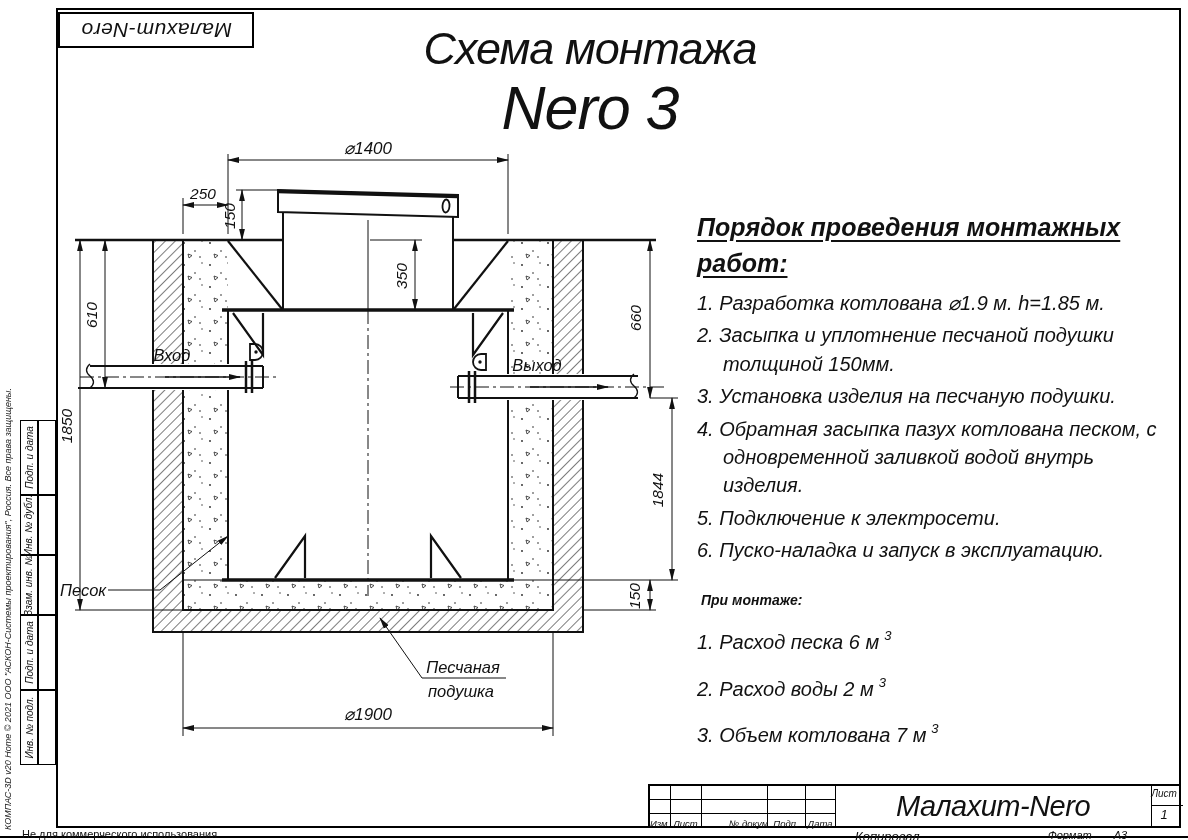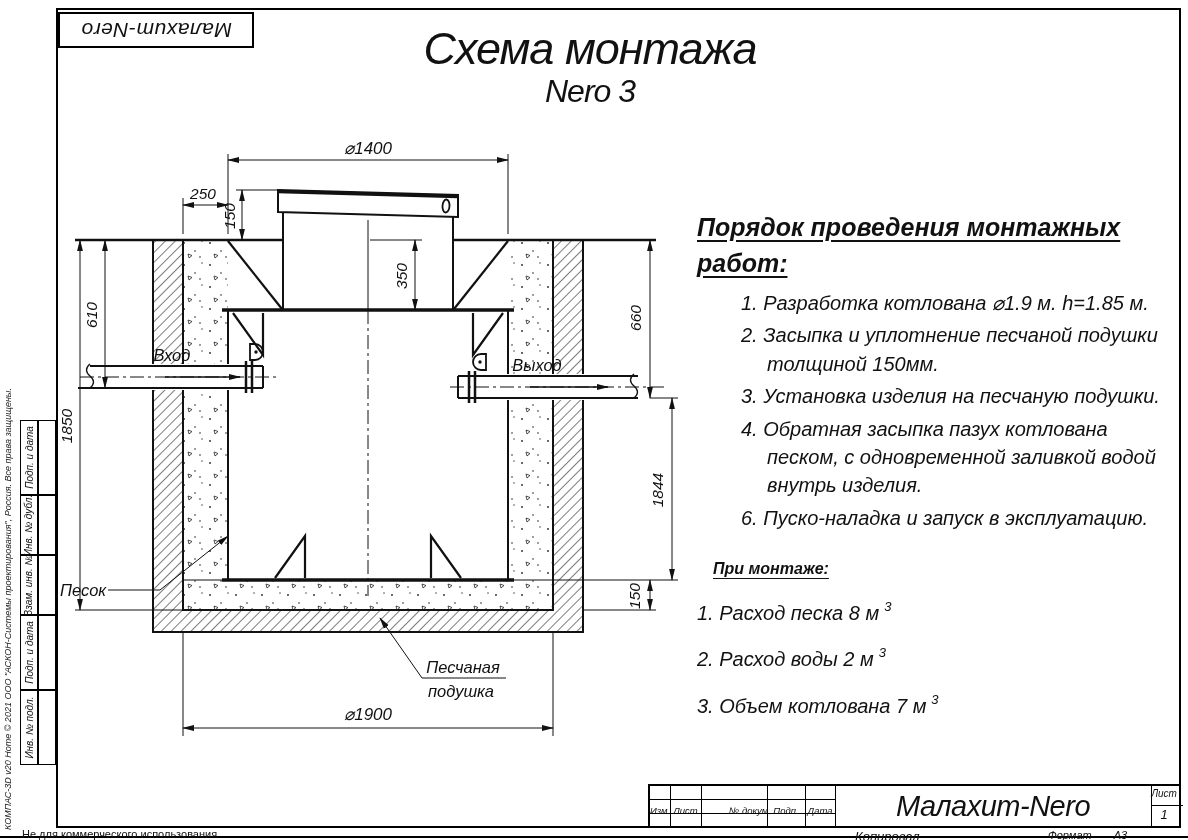--- a/index.html
+++ b/index.html
@@ -10,40 +10,40 @@
   #frame{left:56px;top:8px;width:1125px;height:820px;border:2px solid #000;box-sizing:border-box;}
   #page-bottom-line{left:0;top:836px;width:1188px;height:2px;background:#000;}
   
   #logo-box{left:58px;top:12px;width:196px;height:36px;border:2px solid #000;box-sizing:border-box;
             display:flex;align-items:center;justify-content:center;}
   #logo-box span{display:inline-block;transform:rotate(180deg);font-style:italic;font-size:21px;
                  letter-spacing:.5px;white-space:nowrap;}
   
   #title{left:370px;top:24px;width:440px;text-align:center;font-style:italic;line-height:1.12;}
   #title .t1{font-size:45px;letter-spacing:-1px;}
-  #title .t2{font-size:32px;letter-spacing:-1px;}
+  #title .t2{font-size:61px;letter-spacing:-1px;}
   
   #instr{left:697px;top:210px;width:466px;font-style:italic;font-size:20px;line-height:1.42;}
   #instr .hd{font-weight:700;font-size:25px;text-decoration:underline;text-underline-offset:4px;margin-bottom:8px;}
-  #instr .hd2{font-weight:700;font-size:16px;text-decoration:underline;text-underline-offset:4px;margin:26px 0 10px 16px;}
-  #instr .wi{padding-left:26px;text-indent:-26px;margin-top:4px;margin-left:44px;}
+  #instr .hd2{font-weight:700;font-size:14px;text-underline-offset:4px;margin:26px 0 10px 4px;}
+  #instr .wi{padding-left:26px;text-indent:-26px;margin-top:4px;}
   #instr .m3{margin-top:17px;}
   #instr sup{font-size:13px;margin-left:5px;vertical-align:9px;font-style:italic;}
   
   .scell{box-sizing:border-box;border:1.5px solid #000;background:#fff;}
   .slabel{display:flex;align-items:center;justify-content:center;overflow:visible;}
   .slabel span{transform:rotate(-90deg);white-space:nowrap;font-style:italic;font-size:10px;}
   #copyright{left:3px;top:830px;width:430px;transform:rotate(-90deg);transform-origin:0 0;
              font-size:9px;font-style:italic;color:#222;white-space:nowrap;}
   #footer-left{left:22px;top:828px;font-size:11px;}
   
   #tb{left:648px;top:784px;width:533px;height:44px;border:2px solid #000;box-sizing:border-box;}
   #tb .v{position:absolute;top:0;width:1px;background:#000;height:40px;}
   #tb .h{position:absolute;height:1px;background:#000;}
-  #tb .lbl{position:absolute;top:14px;height:20px;font-size:9.5px;font-style:italic;
+  #tb .lbl{position:absolute;top:27px;height:20px;font-size:9.5px;font-style:italic;
            display:flex;align-items:center;justify-content:center;}
   #tb-product{position:absolute;left:185px;top:0;width:316px;height:40px;display:flex;align-items:center;
               justify-content:center;font-style:italic;font-size:29px;letter-spacing:-.5px;}
   #tb-sheet-label{position:absolute;left:499px;top:2px;width:30px;text-align:center;font-size:10px;font-style:italic;}
   #tb-sheet-value{position:absolute;left:499px;top:21px;width:30px;text-align:center;font-size:13px;font-style:italic;}
   #footer-copied{left:855px;top:829px;font-size:13px;font-style:italic;}
   #footer-format{left:1048px;top:829px;font-size:11px;font-style:italic;}
   #footer-format .fv{margin-left:22px;}
   svg text{font-family:"Liberation Sans",sans-serif;font-style:italic;fill:#111;}
 </style>
@@ -236,23 +236,24 @@
       <text x="411" y="569" text-anchor="middle">подушка</text>
     </g>
   </svg>
 
   <div class="abs" id="instr">
     <div class="hd">Порядок проведения монтажных работ:</div>
     <div class="wi">1. Разработка котлована ⌀1.9 м. h=1.85 м.</div>
     <div class="wi">2. Засыпка и уплотнение песчаной подушки толщиной 150мм.</div>
     <div class="wi">3. Установка изделия на песчаную подушки.</div>
     <div class="wi">4. Обратная засыпка пазух котлована песком, с одновременной заливкой водой внутрь изделия.</div>
+    <div class="wi">5. Подключение к электросети.</div>
     <div class="wi">6. Пуско-наладка и запуск в эксплуатацию.</div>
     <div class="hd2">При монтаже:</div>
-    <div class="m3"><span>1. Расход песка 8 м</span><sup>3</sup></div>
+    <div class="m3"><span>1. Расход песка 6 м</span><sup>3</sup></div>
     <div class="m3"><span>2. Расход воды 2 м</span><sup>3</sup></div>
     <div class="m3"><span>3. Объем котлована 7 м</span><sup>3</sup></div>
   </div>
 
   <div class="abs" id="tb">
     <div class="v" style="left:20px;"></div>
     <div class="v" style="left:51px;"></div>
     <div class="v" style="left:117px;"></div>
     <div class="v" style="left:155px;"></div>
     <div class="v" style="left:185px;"></div>

